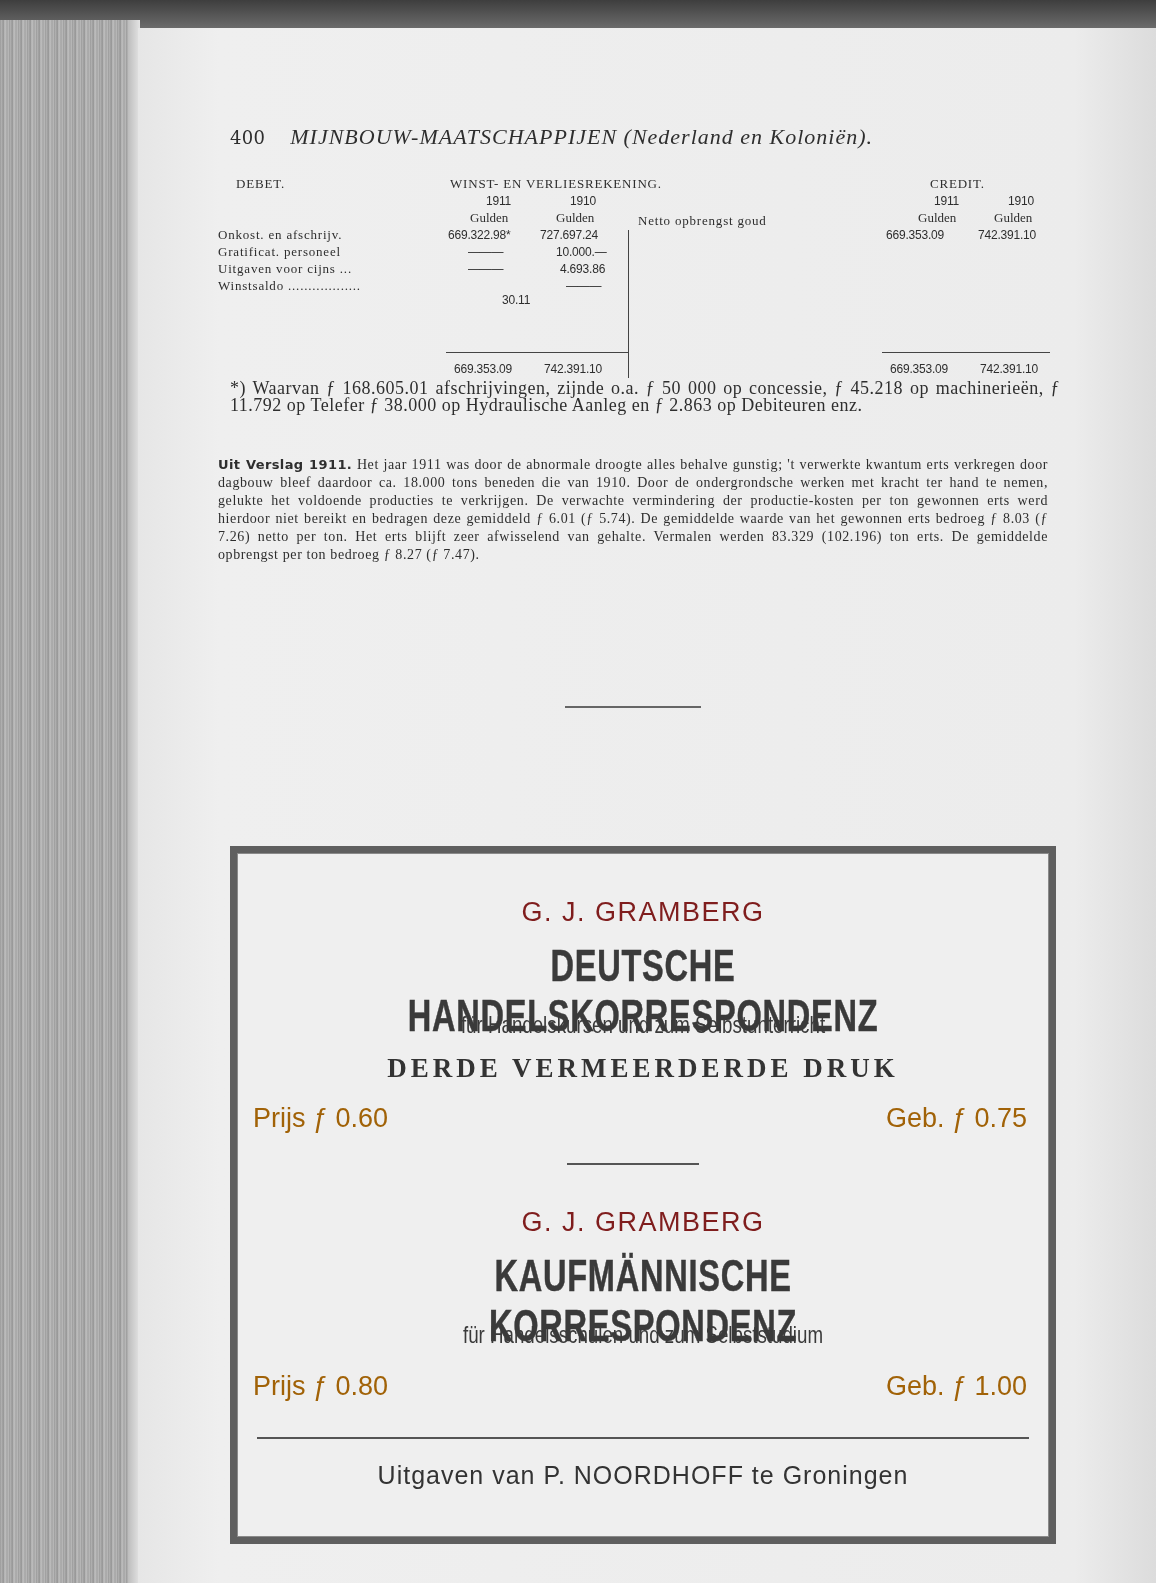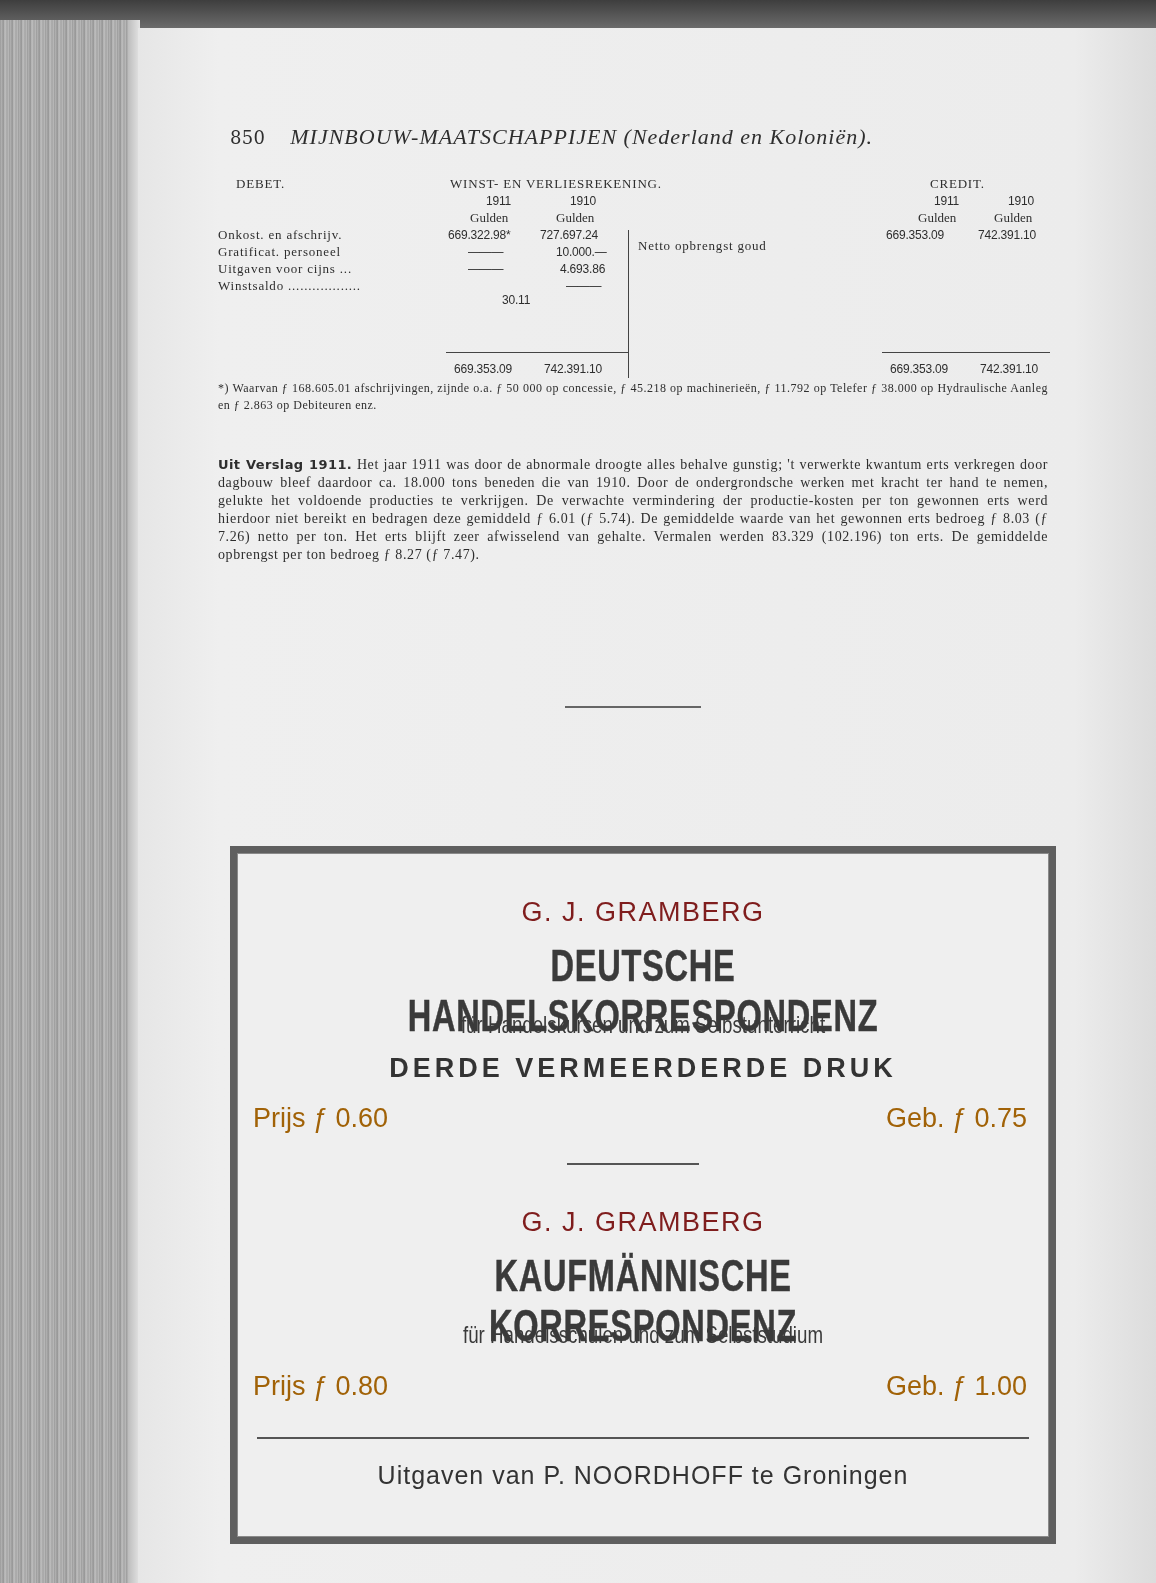--- a/index.html
+++ b/index.html
@@ -36,58 +36,58 @@
   .header .pageno { font-family: "DejaVu Serif", serif; font-size: 18px; margin-right: 18px; }
   .header .title { font-style: italic; font-family: "Liberation Serif", serif; font-size: 22px; letter-spacing: 1px; }
 
   .acct { position: absolute; left: 80px; top: 148px; width: 830px; font-size: 13px; font-family: "Liberation Serif", serif; }
   .acct .row { position: absolute; white-space: nowrap; }
   .acct .num { font-family: "Liberation Sans Narrow", "Liberation Sans", sans-serif; font-size: 12px; letter-spacing: -0.2px; }
   .acct .label { letter-spacing: 0.8px; font-family: Liberation Serif, serif; }
   .vline { position: absolute; left: 410px; top: 54px; width: 1px; height: 148px; background: #444; }
   .hrule { position: absolute; height: 1px; background: #444; }
 
-  .footnote { position: absolute; left: 80px; top: 352px; width: 830px; font-family: "Liberation Serif", serif; font-size: 12px; line-height: 17px; text-align: justify; letter-spacing: 0.5px; }
+  .footnote { position: absolute; left: 92px; top: 352px; width: 830px; font-family: "Liberation Serif", serif; font-size: 18px; line-height: 17px; text-align: justify; letter-spacing: 0.5px; }
   .report { position: absolute; left: 80px; top: 428px; width: 830px; font-family: "Liberation Serif", serif; font-size: 14px; line-height: 18px; text-align: justify; letter-spacing: 0.6px; }
   .report .lead { font-family: "DejaVu Sans", sans-serif; font-weight: bold; font-size: 13px; letter-spacing: 0.4px; }
 
   .sep { position: absolute; left: 427px; top: 678px; width: 136px; height: 2px; background: #666; }
 
   .ad {
     position: absolute; left: 92px; top: 818px; width: 812px; height: 684px;
     border: 7px solid #5f5f5f;
     box-shadow: inset 0 0 0 1px #8a8a8a;
     background: #efefef;
   }
   .ad .c { position: absolute; left: 0; width: 100%; text-align: center; }
   .ad .author { font-family: "Liberation Sans", sans-serif; font-size: 27px; letter-spacing: 1.5px; color: #7f1d1d; }
   .ad .big {
     font-family: "Liberation Sans", sans-serif; font-weight: bold; font-size: 44px;
     letter-spacing: 1px; transform: scaleX(0.74); transform-origin: center; color: #3a3a3a;
     -webkit-text-stroke: 0.5px #3a3a3a;
   }
   .ad .sub { font-family: "Liberation Sans", sans-serif; font-size: 24px; transform: scaleX(0.78); transform-origin: center; color: #3a3a3a; }
-  .ad .edition { font-family: Liberation Sans, sans-serif; font-weight: bold; font-size: 27px; letter-spacing: 4px; color: #333; }
+  .ad .edition { font-family: Liberation Serif, serif; font-weight: bold; font-size: 27px; letter-spacing: 4px; color: #333; }
   .ad .price { position: absolute; font-family: "Liberation Sans", sans-serif; font-size: 27px; color: #a16207; }
   .ad .price.left { left: 16px; }
   .ad .price.right { right: 22px; }
   .ad .hr-short { position: absolute; left: 330px; width: 132px; height: 2px; background: #555; }
   .ad .hr-long { position: absolute; left: 20px; width: 772px; height: 2px; background: #555; }
   .ad .publisher { font-family: "Liberation Sans", sans-serif; font-size: 25px; letter-spacing: 1px; color: #333; }
 </style>
 </head>
 <body>
 
 <div class="top-shadow"></div>
 <div class="page-edges"></div>
 
 <div class="page">
 
   <div class="header">
-    <span class="pageno">850</span>
+    <span class="pageno">400</span>
     <span class="title">MIJNBOUW-MAATSCHAPPIJEN (Nederland en Koloniën).</span>
   </div>
 
   <div class="acct">
     <div class="row label" style="left:18px; top:0;">DEBET.</div>
     <div class="row label" style="left:232px; top:0;">WINST- EN VERLIESREKENING.</div>
     <div class="row label" style="left:712px; top:0;text-align:center;">CREDIT.</div>
 
     <div class="row num" style="left:268px; top:18px;">1911</div>
     <div class="row num" style="left:352px; top:18px;">1910</div>
@@ -114,21 +114,21 @@
     <div class="row num" style="left:342px; top:86px;">4.693.86</div>
 
     <div class="row label" style="left:0; top:102px;">Winstsaldo ..................</div>
     <div class="row num" style="left:284px; top:117px;">30.11</div>
     <div class="row num" style="left:348px; top:103px;">———</div>
 
     <div class="hrule" style="left:228px; top:176px; width:182px;"></div>
     <div class="row num" style="left:236px; top:186px;">669.353.09</div>
     <div class="row num" style="left:326px; top:186px;">742.391.10</div>
 
-    <div class="row label" style="left:420px; top:62px;">Netto opbrengst goud</div>
+    <div class="row label" style="left:420px; top:37px;">Netto opbrengst goud</div>
     <div class="row num" style="left:668px; top:52px;">669.353.09</div>
     <div class="row num" style="left:760px; top:52px;">742.391.10</div>
 
     <div class="hrule" style="left:664px; top:176px; width:168px;"></div>
     <div class="row num" style="left:672px; top:186px;">669.353.09</div>
     <div class="row num" style="left:762px; top:186px;">742.391.10</div>
   </div>
 
   <div class="footnote">*) Waarvan ƒ 168.605.01 afschrijvingen, zijnde o.a. ƒ 50 000 op concessie, ƒ 45.218 op machinerieën, ƒ 11.792 op Telefer ƒ 38.000 op Hydraulische Aanleg en ƒ 2.863 op Debiteuren enz.</div>
 

